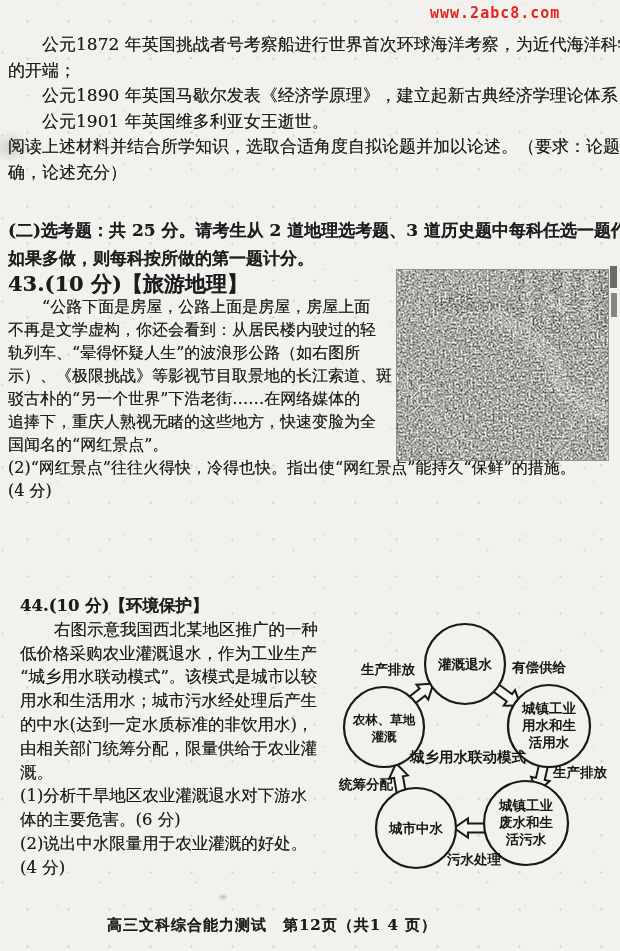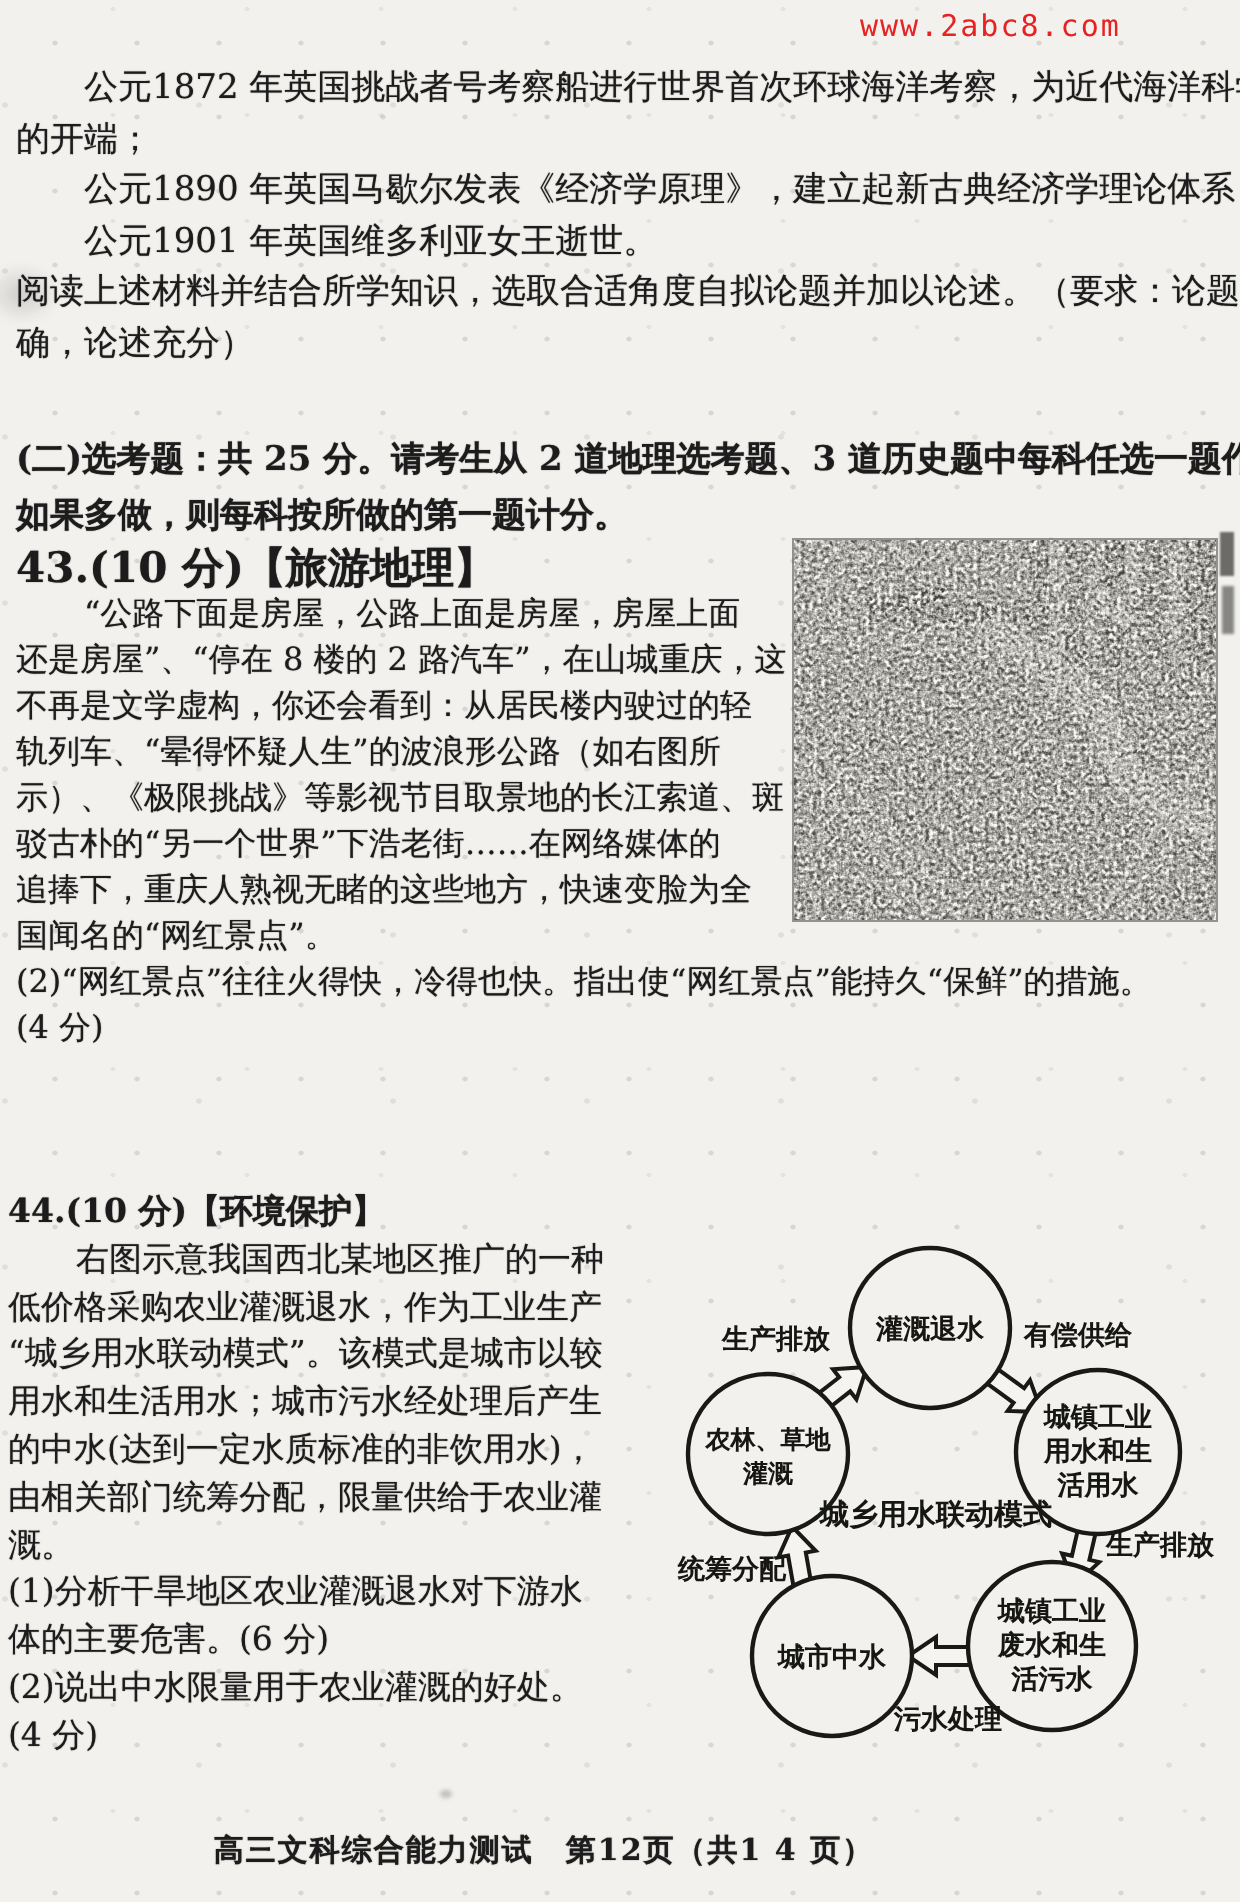--- a/index.html
+++ b/index.html
@@ -19,28 +19,28 @@
     background-size:41px 37px, 67px 53px, 97px 83px;
     background-position:7px 3px, 23px 31px, 51px 11px;
   }
   .line{white-space:nowrap;text-shadow:0 0 .6px rgba(10,10,10,.6);}
   .ind{text-indent:34px;}
   .bold{font-weight:bold;}
 
   .url{
     position:absolute;left:430px;top:4px;
     font-family:"DejaVu Sans Mono","Liberation Mono",monospace;
-    font-weight:normal;font-size:15px;letter-spacing:1px;color:#e62222;
+    font-weight:bold;font-size:15px;letter-spacing:1px;color:#e62222;
     text-shadow:none;
   }
   .intro{position:absolute;left:8px;top:32px;font-size:17px;line-height:25.5px;}
   .sec2{position:absolute;left:8px;top:216px;font-size:17px;line-height:28px;font-weight:bold;}
   .q43{position:absolute;left:8px;top:272px;font-size:16px;line-height:23px;}
   .q43 .title{font-size:21px;}
-  .q44{position:absolute;left:4px;top:594px;font-size:16.5px;line-height:23.8px;}
+  .q44{position:absolute;left:20px;top:594px;font-size:16.5px;line-height:23.8px;}
   .footer{
     position:absolute;left:0;top:916px;width:544px;text-align:center;
     font-size:15px;font-weight:bold;letter-spacing:1px;
     text-shadow:0 0 .6px rgba(10,10,10,.6);
   }
   .photo{
     position:absolute;left:397px;top:270px;width:211px;height:190px;
     outline:1px solid rgba(30,30,28,.45);
   }
   .diagram{position:absolute;left:338px;top:612px;width:282px;height:268px;}
@@ -79,21 +79,20 @@
 </div>
 
 <div class="sec2">
   <div class="line">(二)选考题：共 25 分。请考生从 2 道地理选考题、3 道历史题中每科任选一题作答。</div>
   <div class="line">如果多做，则每科按所做的第一题计分。</div>
 </div>
 
 <div class="q43">
   <div class="line bold title">43.(10 分)【旅游地理】</div>
   <div class="line ind">“公路下面是房屋，公路上面是房屋，房屋上面</div>
-  <div class="line">还是房屋”、“停在 8 楼的 2 路汽车”，在山城重庆，这</div>
   <div class="line">不再是文学虚构，你还会看到：从居民楼内驶过的轻</div>
   <div class="line">轨列车、“晕得怀疑人生”的波浪形公路（如右图所</div>
   <div class="line">示）、《极限挑战》等影视节目取景地的长江索道、斑</div>
   <div class="line">驳古朴的“另一个世界”下浩老街……在网络媒体的</div>
   <div class="line">追捧下，重庆人熟视无睹的这些地方，快速变脸为全</div>
   <div class="line">国闻名的“网红景点”。</div>
   <div class="line">(2)“网红景点”往往火得快，冷得也快。指出使“网红景点”能持久“保鲜”的措施。</div>
   <div class="line">(4 分)</div>
 </div>
 

